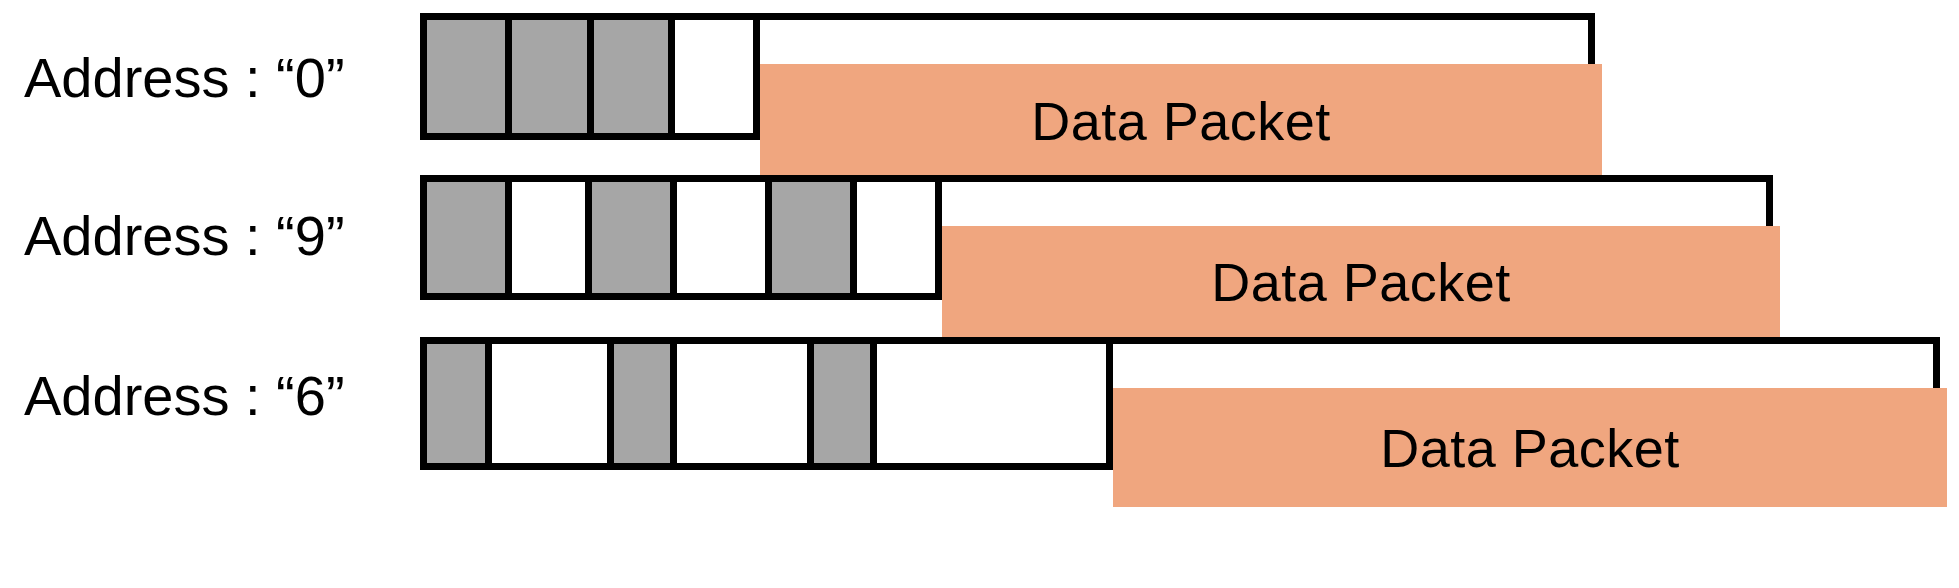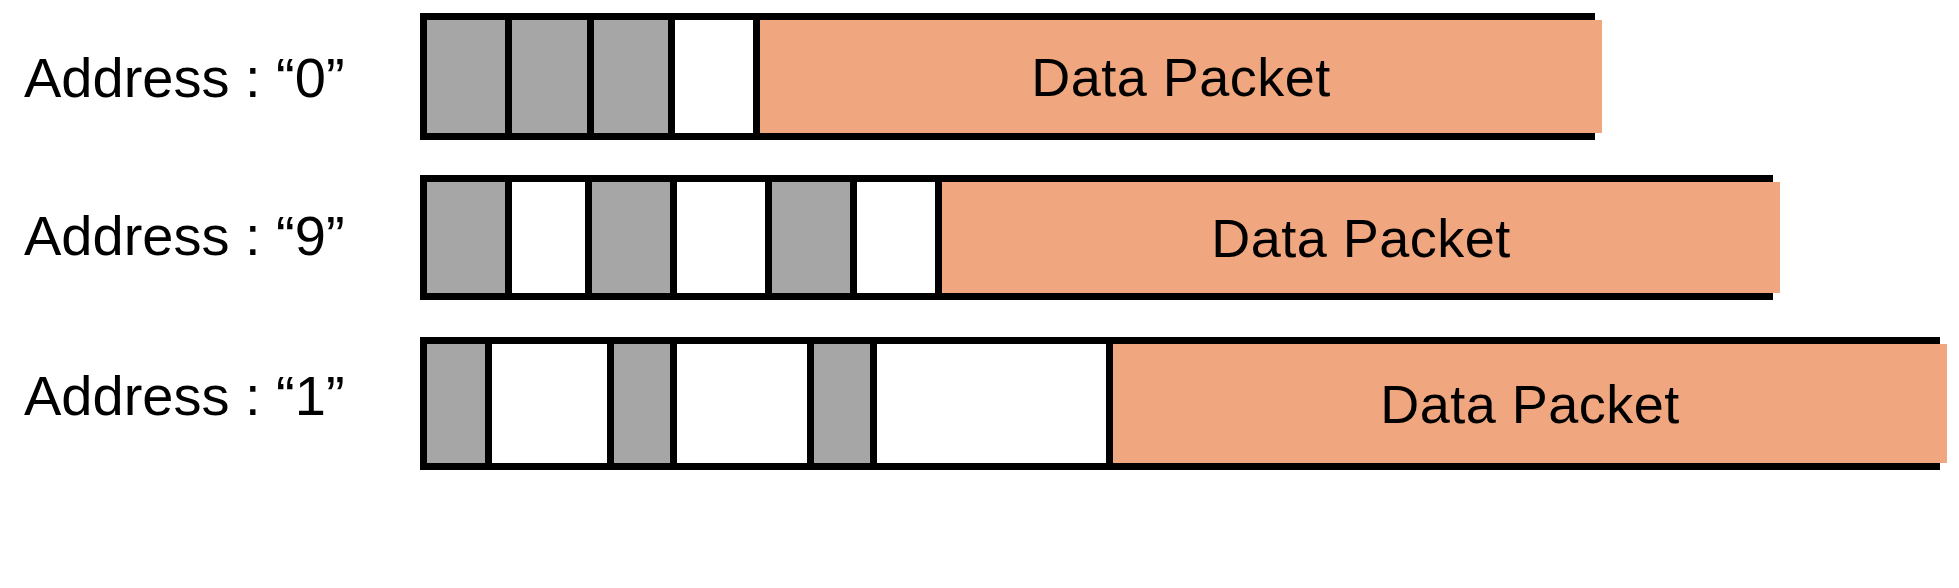--- a/index.html
+++ b/index.html
@@ -32,21 +32,21 @@
     border-right: 7px solid #000000;
     display: flex;
     align-items: center;
     justify-content: center;
   }
   .seg.last {
     border-right: none;
   }
   .seg.gray   { background: #a6a6a6; }
   .seg.white  { background: #ffffff; }
-  .seg.orange { background: #f0a67f; }
+  .seg.orange { background: #f0a67f; margin-top: 44px; }
   .payload-label {
     font-family: "Liberation Sans", sans-serif;
     font-size: 54px;
     color: #000000;
     line-height: 1;
     white-space: nowrap;
     letter-spacing: 0.5px;
   }
   .addr-label {
     position: absolute;
@@ -57,21 +57,21 @@
     line-height: 1;
     text-align: left;
   }
 </style>
 </head>
 <body>
 
 <div id="canvas">
     <div class="addr-label" style="left: 24px; top: 50px;">Address : “0”</div>
     <div class="addr-label" style="left: 24px; top: 208px;">Address : “9”</div>
-    <div class="addr-label" style="left: 24px; top: 368px;">Address : “1”</div>
+    <div class="addr-label" style="left: 24px; top: 368px;">Address : “6”</div>
     <div class="row" style="left: 420px; top: 13px; width: 1175px; height: 127px;">
       <div class="seg gray" style="width: 85px; flex: 0 0 85px;"></div>
       <div class="seg gray" style="width: 82px; flex: 0 0 82px;"></div>
       <div class="seg gray" style="width: 81px; flex: 0 0 81px;"></div>
       <div class="seg white" style="width: 85px; flex: 0 0 85px;"></div>
       <div class="seg orange last" style="width: 842px; flex: 0 0 842px;">
         <span class="payload-label">Data Packet</span>
       </div>
     </div>
     <div class="row" style="left: 420px; top: 175px; width: 1353px; height: 125px;">

